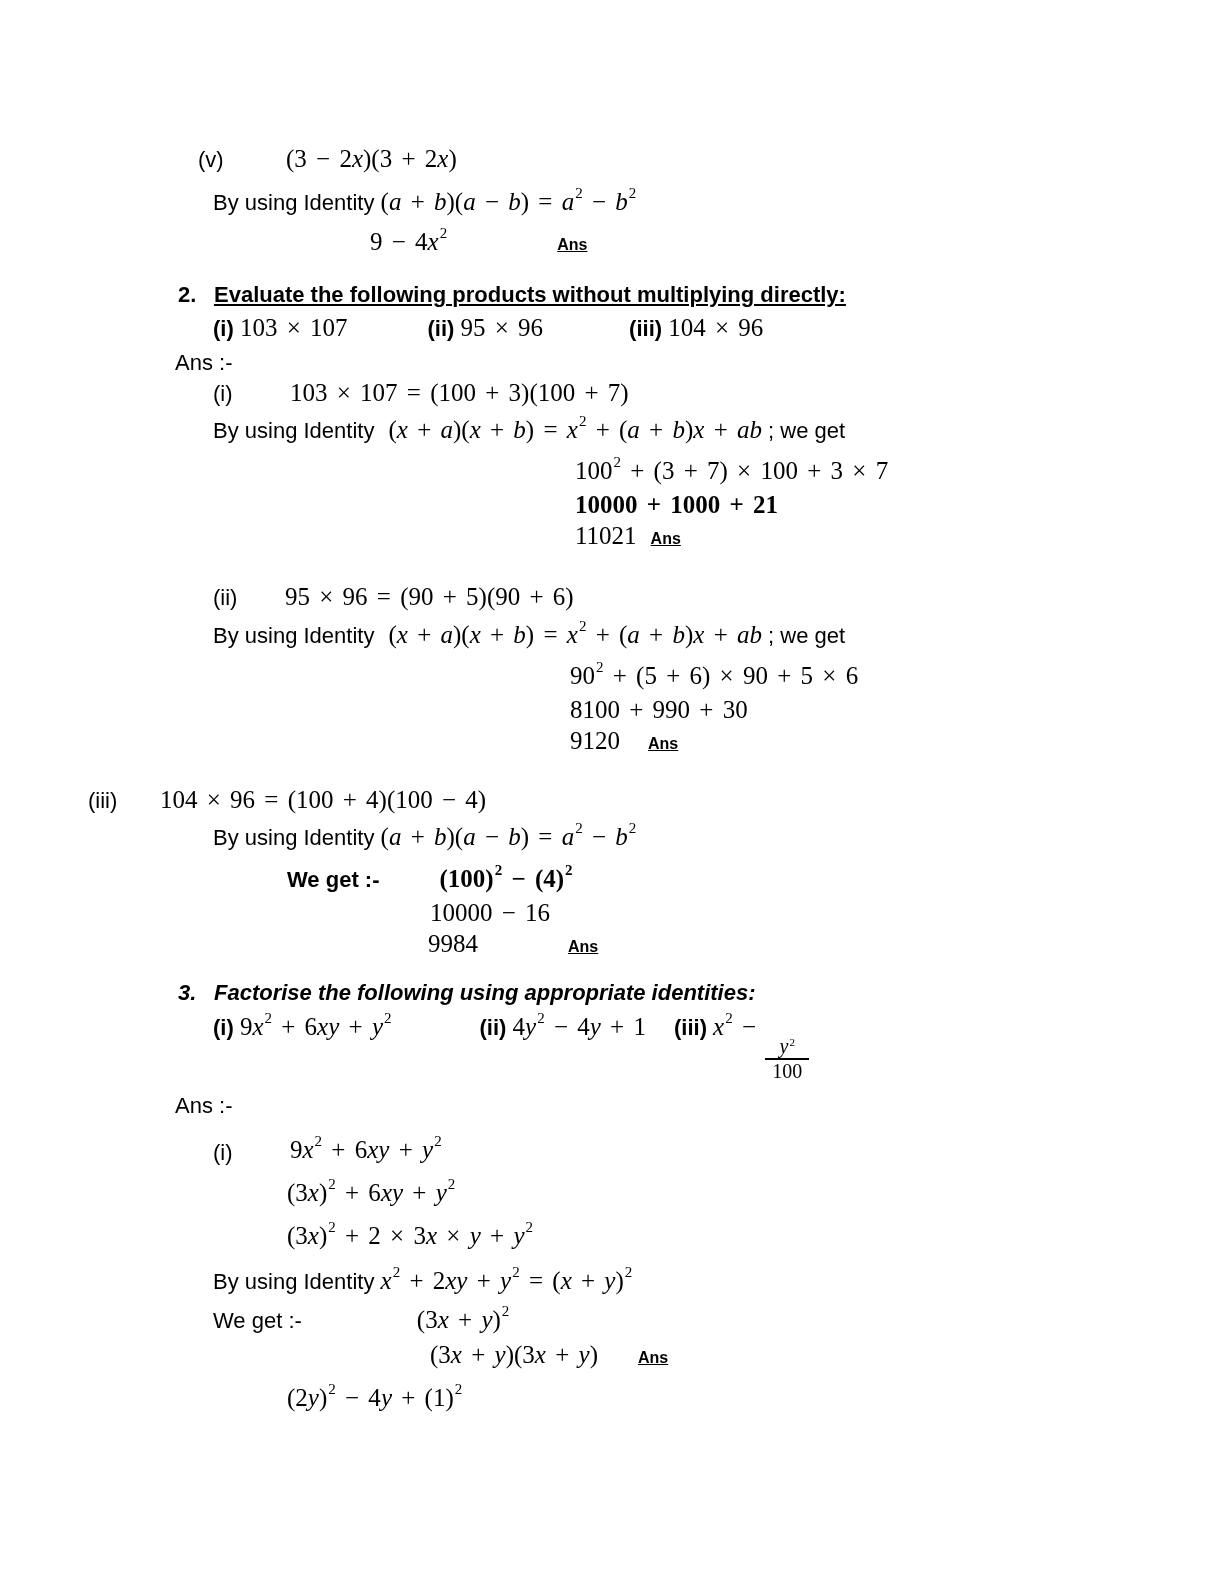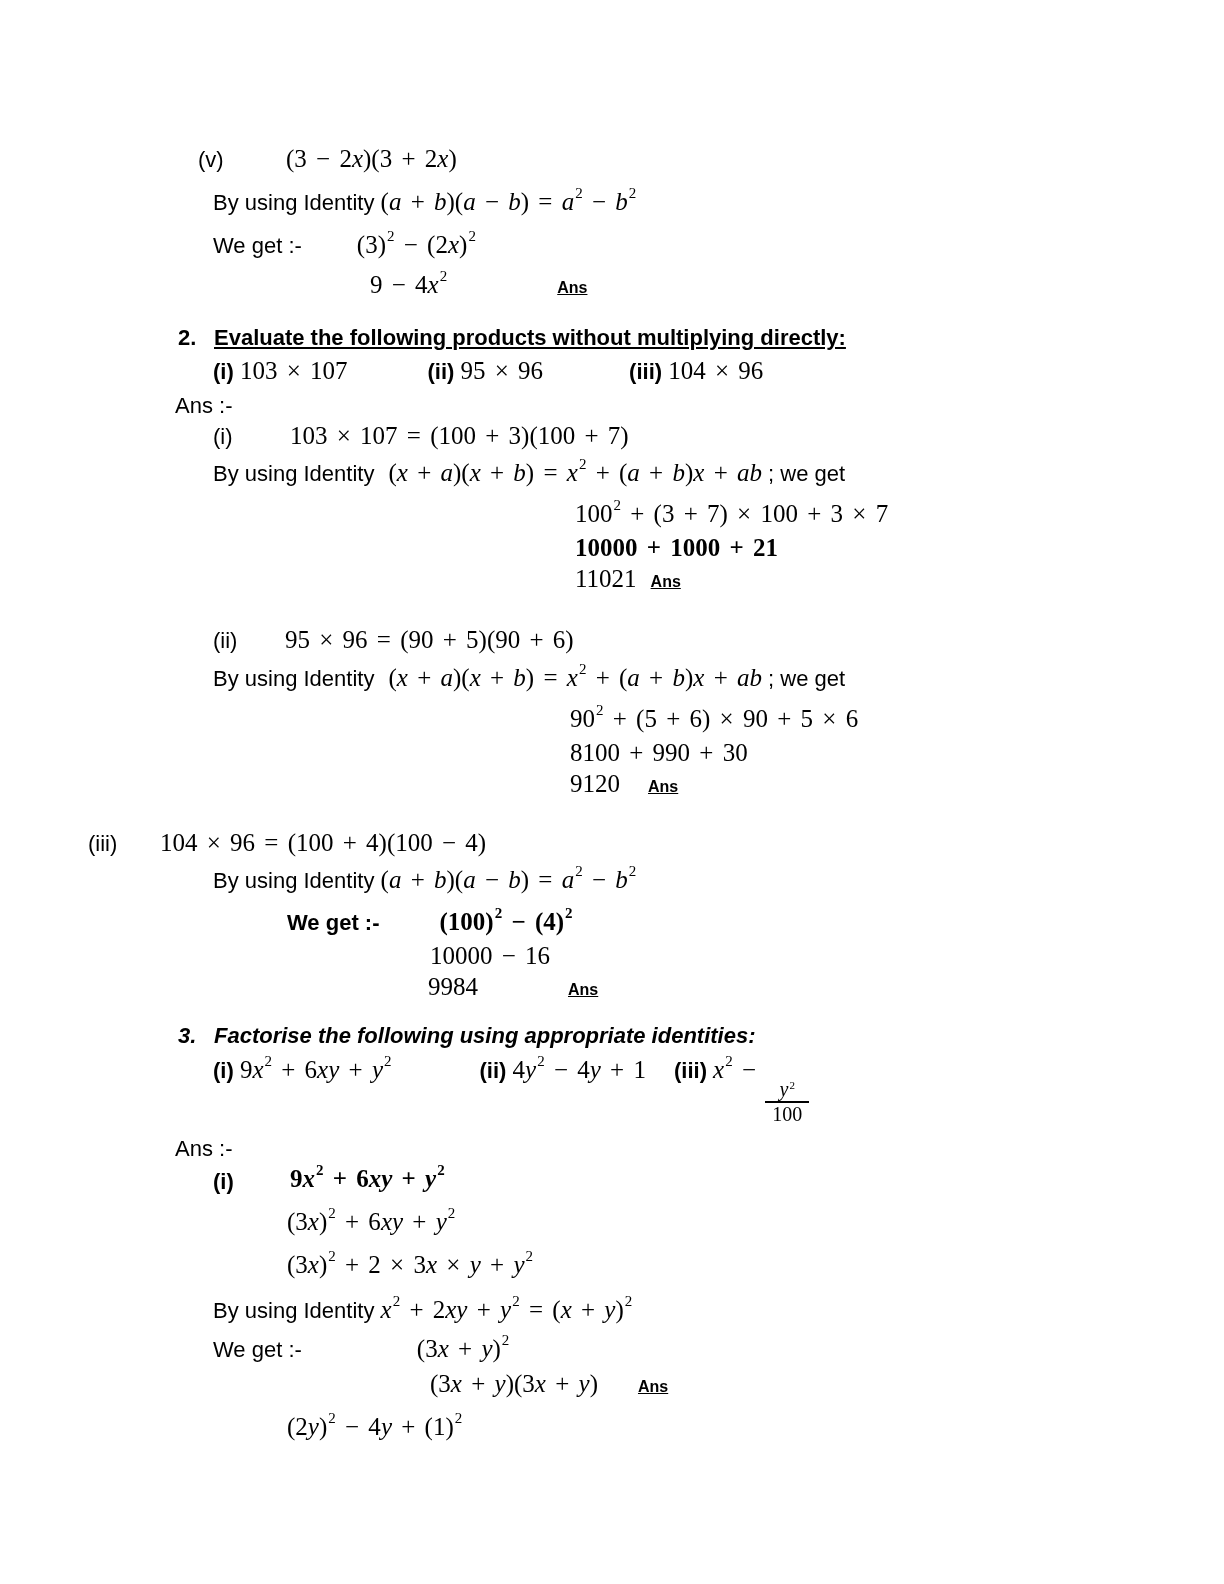--- a/index.html
+++ b/index.html
@@ -52,21 +52,20 @@
   .frac .den{border-top:2px solid #000;padding:0 7px;}
   .frac .sup{font-size:11px;top:-7px;}
 </style>
 </head>
 <body>
 
 <div class="page">
   <div id="doc">
       <div class="line" style="margin-left: 198px; margin-top: 0px;"><span class="lbl t" style="width: 88px;">(v)</span><span class="m"><span class="mn">(3 − 2</span><span class="mi">x</span><span class="mn">)(3 + 2</span><span class="mi">x</span><span class="mn">)</span></span></div>
       <div class="line" style="margin-left: 213px; margin-top: 12px;"><span class="t">By using Identity </span><span class="m"><span class="mn">(</span><span class="mi">a</span><span class="mn"> + </span><span class="mi">b</span><span class="mn">)(</span><span class="mi">a</span><span class="mn"> − </span><span class="mi">b</span><span class="mn">) = </span><span class="mi">a</span><span class="sup">2</span><span class="mn"> − </span><span class="mi">b</span><span class="sup">2</span></span></div>
-      <div class="line" style="margin-left: 213px; margin-top: 10px;"><span class="t">We get :-</span><span class="tab" style="width: 55px;"></span><span class="m"><span class="mn">(3)</span><span class="sup">2</span><span class="mn"> − (2</span><span class="mi">x</span><span class="mn">)</span><span class="sup">2</span></span></div>
       <div class="line" style="margin-left: 370px; margin-top: 7px;"><span class="m"><span class="mn">9 − 4</span><span class="mi">x</span><span class="sup">2</span></span><span class="tab" style="width: 110px;"></span><span class="ans">Ans</span></div>
       <div class="line" style="margin-left: 178px; margin-top: 20px; text-decoration: underline;"><span class="lbl t b" style="width: 36px;">2.</span><span class="t b">Evaluate the following products without multiplying directly:</span></div>
       <div class="line" style="margin-left: 213px; margin-top: 3px;"><span class="t b">(i) </span><span class="m"><span class="mn">103 × 107</span></span><span class="tab" style="width: 80px;"></span><span class="t b">(ii) </span><span class="m"><span class="mn">95 × 96</span></span><span class="tab" style="width: 86px;"></span><span class="t b">(iii) </span><span class="m"><span class="mn">104 × 96</span></span></div>
       <div class="line" style="margin-left: 175px; margin-top: 4px;"><span class="t">Ans :-</span></div>
       <div class="line" style="margin-left: 213px; margin-top: 0px;"><span class="lbl t" style="width: 77px;">(i)</span><span class="m"><span class="mn">103 × 107 = (100 + 3)(100 + 7)</span></span></div>
       <div class="line" style="margin-left: 213px; margin-top: 6px;"><span class="t">By using Identity</span><span class="tab" style="width: 14px;"></span><span class="m"><span class="mn">(</span><span class="mi">x</span><span class="mn"> + </span><span class="mi">a</span><span class="mn">)(</span><span class="mi">x</span><span class="mn"> + </span><span class="mi">b</span><span class="mn">) = </span><span class="mi">x</span><span class="sup">2</span><span class="mn"> + (</span><span class="mi">a</span><span class="mn"> + </span><span class="mi">b</span><span class="mn">)</span><span class="mi">x</span><span class="mn"> + </span><span class="mi">ab</span></span><span class="t"> ; we get</span></div>
       <div class="line" style="margin-left: 575px; margin-top: 8px;"><span class="m"><span class="mn">100</span><span class="sup">2</span><span class="mn"> + (3 + 7) × 100 + 3 × 7</span></span></div>
       <div class="line" style="margin-left: 575px; margin-top: 1px; font-weight: bold;"><span class="m"><span class="mn">10000 + 1000 + 21</span></span></div>
       <div class="line" style="margin-left: 575px; margin-top: 0px;"><span class="m"><span class="mn">11021</span></span><span class="tab" style="width: 14px;"></span><span class="ans">Ans</span></div>
       <div class="line" style="margin-left: 213px; margin-top: 28px;"><span class="lbl t" style="width: 72px;">(ii)</span><span class="m"><span class="mn">95 × 96 = (90 + 5)(90 + 6)</span></span></div>
@@ -75,21 +74,21 @@
       <div class="line" style="margin-left: 570px; margin-top: 1px;"><span class="m"><span class="mn">8100 + 990 + 30</span></span></div>
       <div class="line" style="margin-left: 570px; margin-top: 0px;"><span class="m"><span class="mn">9120</span></span><span class="tab" style="width: 28px;"></span><span class="ans">Ans</span></div>
       <div class="line" style="margin-left: 88px; margin-top: 26px;"><span class="lbl t" style="width: 72px;">(iii)</span><span class="m"><span class="mn">104 × 96 = (100 + 4)(100 − 4)</span></span></div>
       <div class="line" style="margin-left: 213px; margin-top: 6px;"><span class="t">By using Identity </span><span class="m"><span class="mn">(</span><span class="mi">a</span><span class="mn"> + </span><span class="mi">b</span><span class="mn">)(</span><span class="mi">a</span><span class="mn"> − </span><span class="mi">b</span><span class="mn">) = </span><span class="mi">a</span><span class="sup">2</span><span class="mn"> − </span><span class="mi">b</span><span class="sup">2</span></span></div>
       <div class="line" style="margin-left: 287px; margin-top: 9px; font-weight: bold;"><span class="t">We get :-</span><span class="tab" style="width: 60px;"></span><span class="m"><span class="mn">(100)</span><span class="sup">2</span><span class="mn"> − (4)</span><span class="sup">2</span></span></div>
       <div class="line" style="margin-left: 430px; margin-top: 1px;"><span class="m"><span class="mn">10000 − 16</span></span></div>
       <div class="line" style="margin-left: 428px; margin-top: 0px;"><span class="m"><span class="mn">9984</span></span><span class="tab" style="width: 90px;"></span><span class="ans">Ans</span></div>
       <div class="line" style="margin-left: 178px; margin-top: 16px; font-style: italic;"><span class="lbl t b" style="width: 36px;">3.</span><span class="t b">Factorise the following using appropriate identities:</span></div>
       <div class="line" style="margin-left: 213px; margin-top: 4px;"><span class="t b">(i) </span><span class="m"><span class="mn">9</span><span class="mi">x</span><span class="sup">2</span><span class="mn"> + 6</span><span class="mi">xy</span><span class="mn"> + </span><span class="mi">y</span><span class="sup">2</span></span><span class="tab" style="width: 88px;"></span><span class="t b">(ii) </span><span class="m"><span class="mn">4</span><span class="mi">y</span><span class="sup">2</span><span class="mn"> − 4</span><span class="mi">y</span><span class="mn"> + 1</span></span><span class="tab" style="width: 28px;"></span><span class="t b">(iii) </span><span class="m"><span class="mi">x</span><span class="sup">2</span><span class="mn"> − </span></span><span class="m"><span class="frac"><span class="num"><span class="mi">y</span><span class="sup">2</span></span><span class="den"><span class="mn">100</span></span></span></span></div>
       <div class="line" style="margin-left: 175px; margin-top: 8px;"><span class="t">Ans :-</span></div>
-      <div class="line" style="margin-left: 213px; margin-top: 0px; font-weight: bold;"><span class="lbl t" style="width: 77px;">(i)</span><span class="m"><span class="mn">9</span><span class="mi">x</span><span class="sup">2</span><span class="mn"> + 6</span><span class="mi">xy</span><span class="mn"> + </span><span class="mi">y</span><span class="sup">2</span></span></div>
+      <div class="line" style="margin-left: 213px; margin-top: 14px;"><span class="lbl t" style="width: 77px;">(i)</span><span class="m"><span class="mn">9</span><span class="mi">x</span><span class="sup">2</span><span class="mn"> + 6</span><span class="mi">xy</span><span class="mn"> + </span><span class="mi">y</span><span class="sup">2</span></span></div>
       <div class="line" style="margin-left: 287px; margin-top: 10px;"><span class="m"><span class="mn">(3</span><span class="mi">x</span><span class="mn">)</span><span class="sup">2</span><span class="mn"> + 6</span><span class="mi">xy</span><span class="mn"> + </span><span class="mi">y</span><span class="sup">2</span></span></div>
       <div class="line" style="margin-left: 287px; margin-top: 10px;"><span class="m"><span class="mn">(3</span><span class="mi">x</span><span class="mn">)</span><span class="sup">2</span><span class="mn"> + 2 × 3</span><span class="mi">x</span><span class="mn"> × </span><span class="mi">y</span><span class="mn"> + </span><span class="mi">y</span><span class="sup">2</span></span></div>
       <div class="line" style="margin-left: 213px; margin-top: 12px;"><span class="t">By using Identity </span><span class="m"><span class="mi">x</span><span class="sup">2</span><span class="mn"> + 2</span><span class="mi">xy</span><span class="mn"> + </span><span class="mi">y</span><span class="sup">2</span><span class="mn"> = (</span><span class="mi">x</span><span class="mn"> + </span><span class="mi">y</span><span class="mn">)</span><span class="sup">2</span></span></div>
       <div class="line" style="margin-left: 213px; margin-top: 6px;"><span class="t">We get :-</span><span class="tab" style="width: 115px;"></span><span class="m"><span class="mn">(3</span><span class="mi">x</span><span class="mn"> + </span><span class="mi">y</span><span class="mn">)</span><span class="sup">2</span></span></div>
       <div class="line" style="margin-left: 430px; margin-top: 2px;"><span class="m"><span class="mn">(3</span><span class="mi">x</span><span class="mn"> + </span><span class="mi">y</span><span class="mn">)(3</span><span class="mi">x</span><span class="mn"> + </span><span class="mi">y</span><span class="mn">)</span></span><span class="tab" style="width: 40px;"></span><span class="ans">Ans</span></div>
       <div class="line" style="margin-left: 287px; margin-top: 10px;"><span class="m"><span class="mn">(2</span><span class="mi">y</span><span class="mn">)</span><span class="sup">2</span><span class="mn"> − 4</span><span class="mi">y</span><span class="mn"> + (1)</span><span class="sup">2</span></span></div>
     </div>
 </div>
 
 </body></html>

